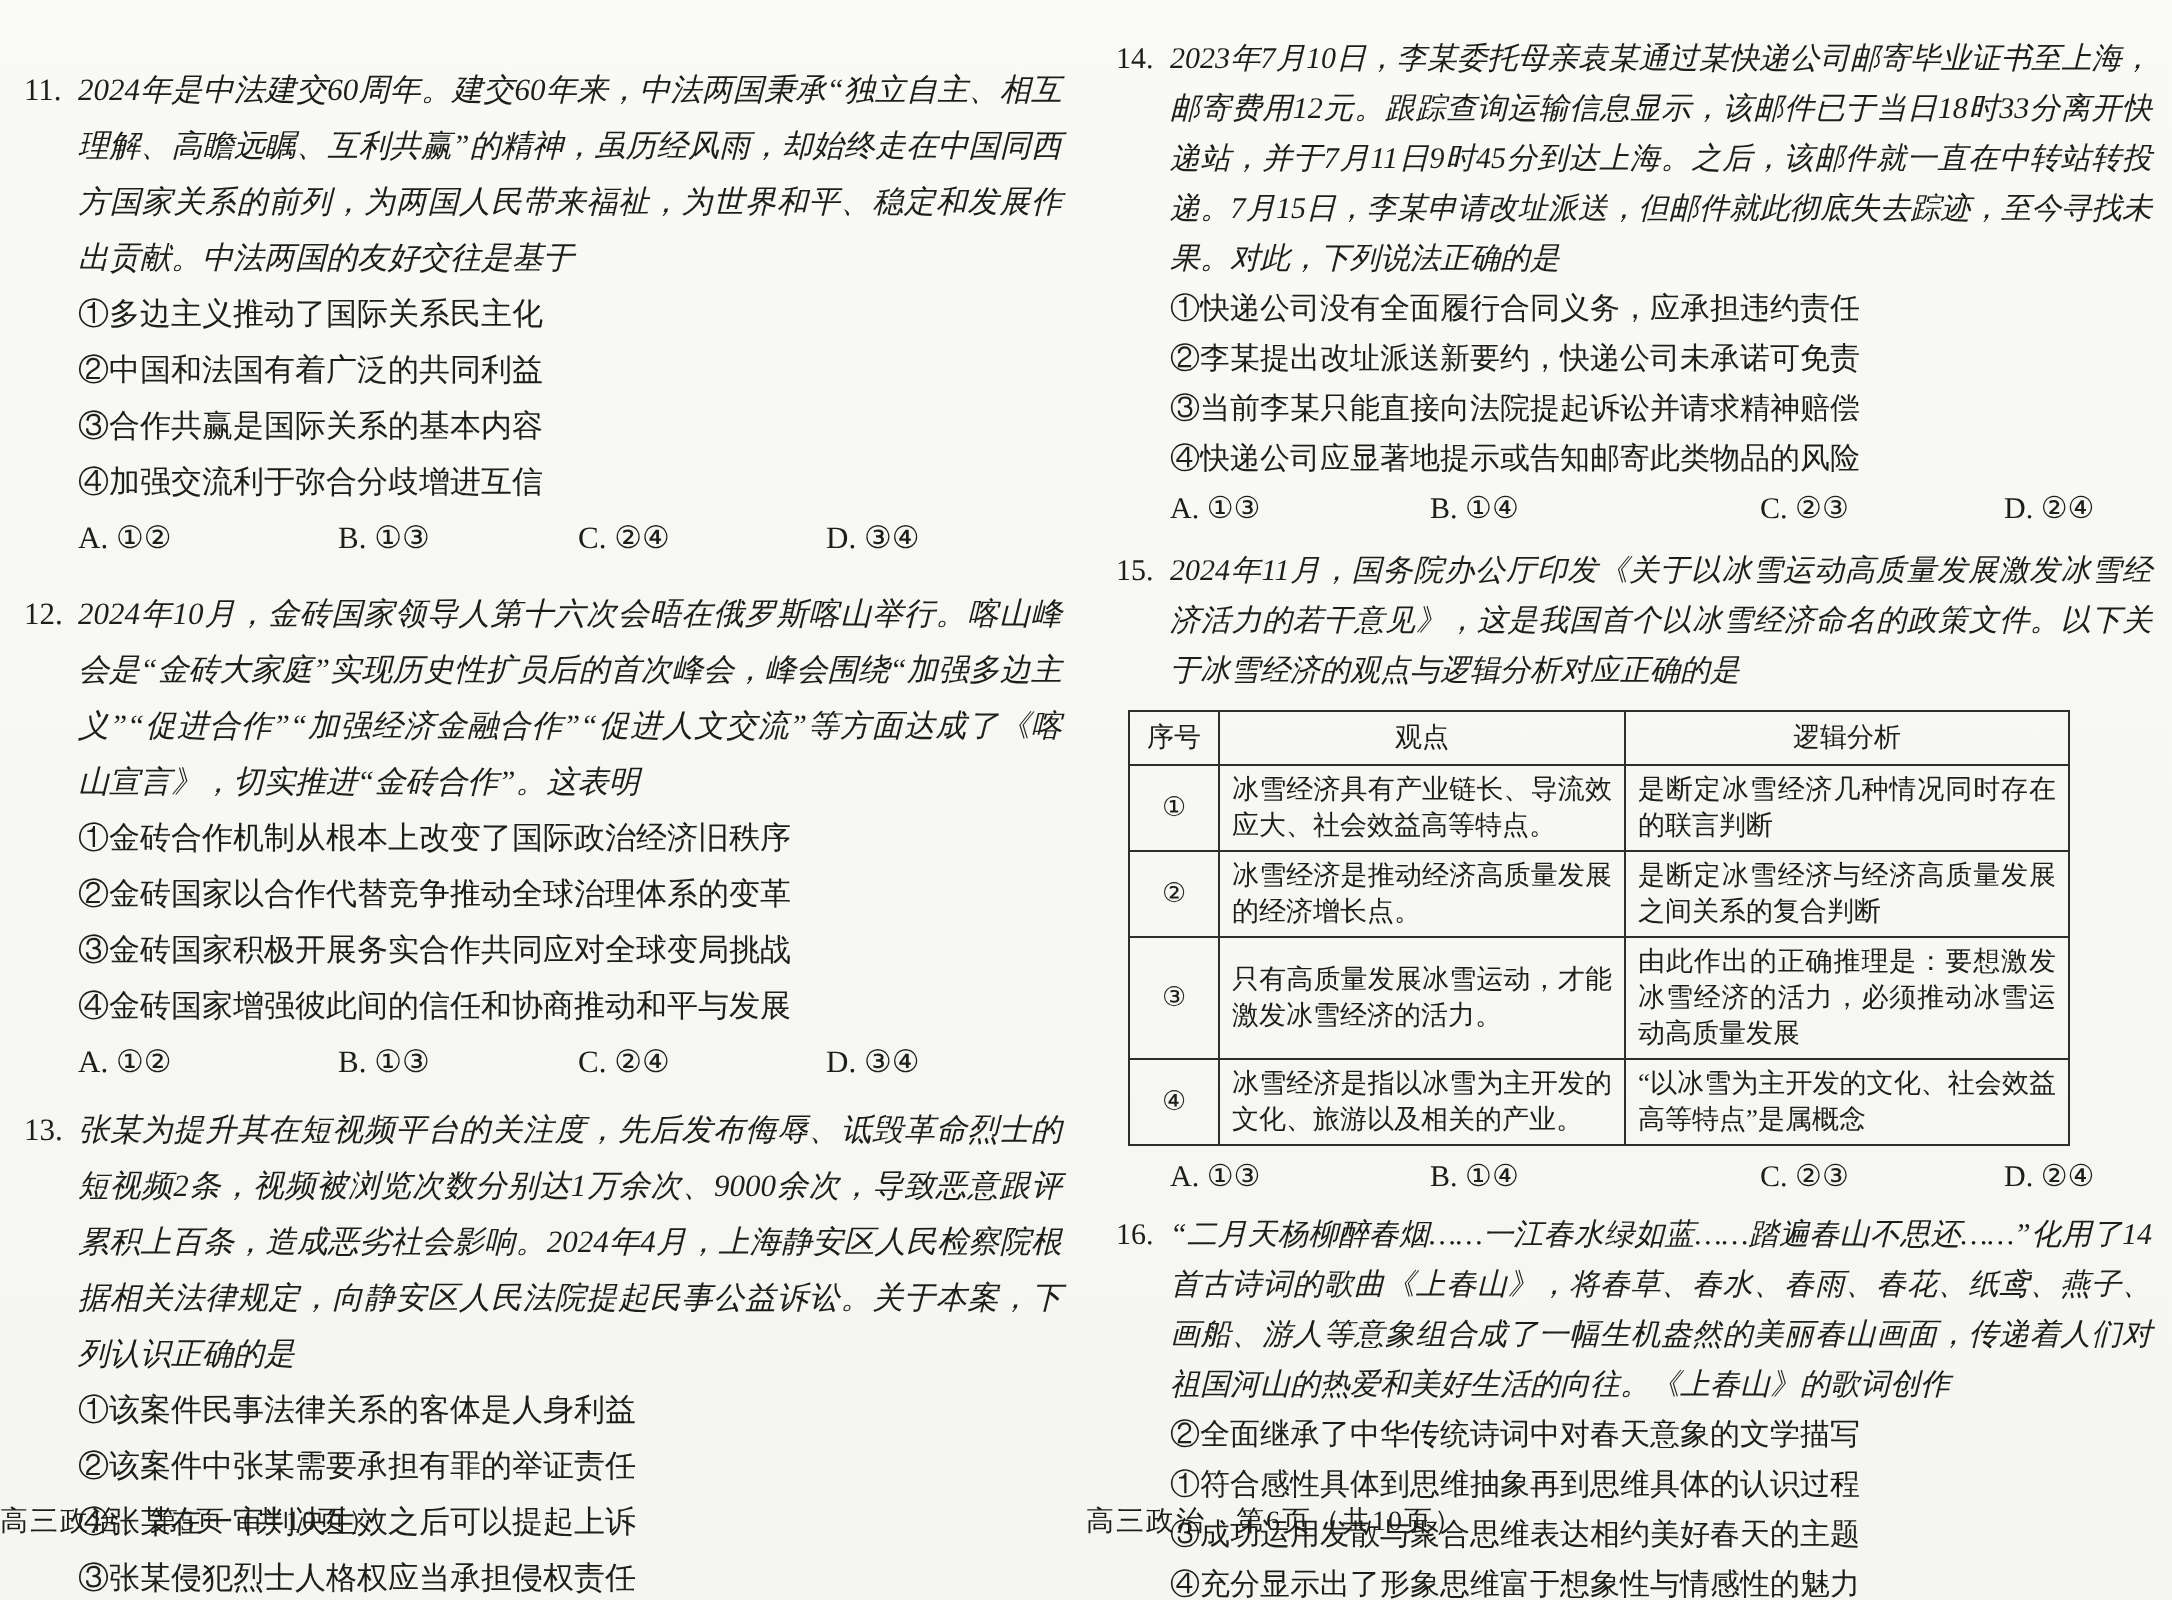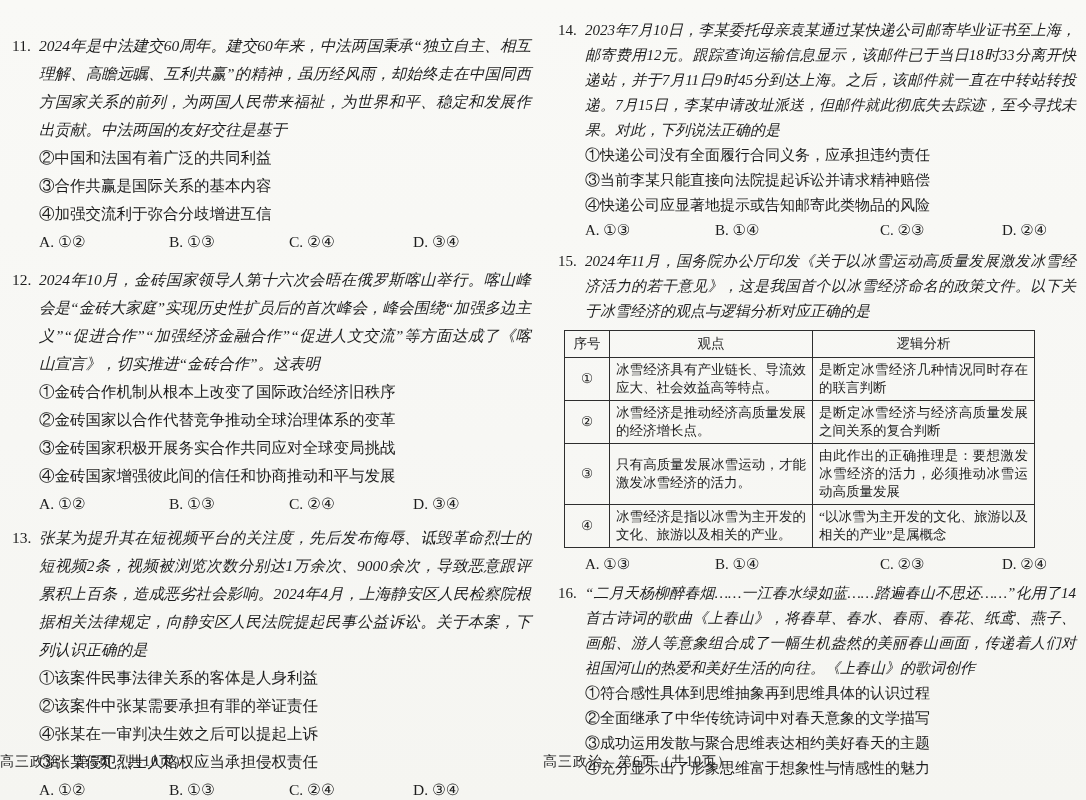--- a/index.html
+++ b/index.html
@@ -75,20 +75,21 @@
 
 <div class="spread">
 
   <div class="page page-left">
 
     <div class="question q11">
       <div class="stem-row">
         <span class="qnum">11.</span>
         <div class="stem">2024年是中法建交60周年。建交60年来，中法两国秉承“独立自主、相互理解、高瞻远瞩、互利共赢”的精神，虽历经风雨，却始终走在中国同西方国家关系的前列，为两国人民带来福祉，为世界和平、稳定和发展作出贡献。中法两国的友好交往是基于</div>
       </div>
+      <div class="q-item">①多边主义推动了国际关系民主化</div>
       <div class="q-item">②中国和法国有着广泛的共同利益</div>
       <div class="q-item">③合作共赢是国际关系的基本内容</div>
       <div class="q-item">④加强交流利于弥合分歧增进互信</div>
       <div class="opts">
         <span class="opt">A. ①②</span>
         <span class="opt">B. ①③</span>
         <span class="opt">C. ②④</span>
         <span class="opt">D. ③④</span>
       </div>
     </div>
@@ -131,20 +132,21 @@
   </div>
 
   <div class="page page-right">
 
     <div class="question q14">
       <div class="stem-row">
         <span class="qnum">14.</span>
         <div class="stem">2023年7月10日，李某委托母亲袁某通过某快递公司邮寄毕业证书至上海，邮寄费用12元。跟踪查询运输信息显示，该邮件已于当日18时33分离开快递站，并于7月11日9时45分到达上海。之后，该邮件就一直在中转站转投递。7月15日，李某申请改址派送，但邮件就此彻底失去踪迹，至今寻找未果。对此，下列说法正确的是</div>
       </div>
       <div class="q-item">①快递公司没有全面履行合同义务，应承担违约责任</div>
+      <div class="q-item">②李某提出改址派送新要约，快递公司未承诺可免责</div>
       <div class="q-item">③当前李某只能直接向法院提起诉讼并请求精神赔偿</div>
       <div class="q-item">④快递公司应显著地提示或告知邮寄此类物品的风险</div>
       <div class="opts">
         <span class="opt">A. ①③</span>
         <span class="opt">B. ①④</span>
         <span class="opt">C. ②③</span>
         <span class="opt">D. ②④</span>
       </div>
     </div>
 
@@ -179,40 +181,40 @@
             <td>是断定冰雪经济与经济高质量发展之间关系的复合判断</td>
           </tr>
           <tr>
             <td class="cnum">③</td>
             <td>只有高质量发展冰雪运动，才能激发冰雪经济的活力。</td>
             <td>由此作出的正确推理是：要想激发冰雪经济的活力，必须推动冰雪运动高质量发展</td>
           </tr>
           <tr>
             <td class="cnum">④</td>
             <td>冰雪经济是指以冰雪为主开发的文化、旅游以及相关的产业。</td>
-            <td>“以冰雪为主开发的文化、旅游以及相关的产业”是属概念</td>
+            <td>“以冰雪为主开发的文化、社会效益高等特点”是属概念</td>
           </tr>
         </tbody>
       </table>
 
       <div class="opts">
         <span class="opt">A. ①③</span>
         <span class="opt">B. ①④</span>
         <span class="opt">C. ②③</span>
         <span class="opt">D. ②④</span>
       </div>
     </div>
 
     <div class="question q16">
       <div class="stem-row">
         <span class="qnum">16.</span>
         <div class="stem">“二月天杨柳醉春烟……一江春水绿如蓝……踏遍春山不思还……”化用了14首古诗词的歌曲《上春山》，将春草、春水、春雨、春花、纸鸢、燕子、画船、游人等意象组合成了一幅生机盎然的美丽春山画面，传递着人们对祖国河山的热爱和美好生活的向往。《上春山》的歌词创作</div>
       </div>
+      <div class="q-item">②全面继承了中华传统诗词中对春天意象的文学描写</div>
       <div class="q-item">①符合感性具体到思维抽象再到思维具体的认识过程</div>
-      <div class="q-item">②全面继承了中华传统诗词中对春天意象的文学描写</div>
       <div class="q-item">③成功运用发散与聚合思维表达相约美好春天的主题</div>
       <div class="q-item">④充分显示出了形象思维富于想象性与情感性的魅力</div>
 
     </div>
 
     <div class="footer">高三政治　第6页（共10页）</div>
   </div>
 
 </div>
 

